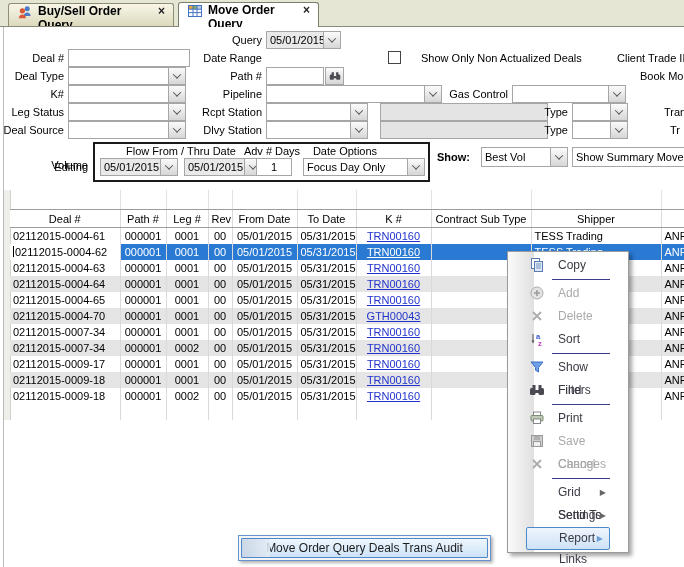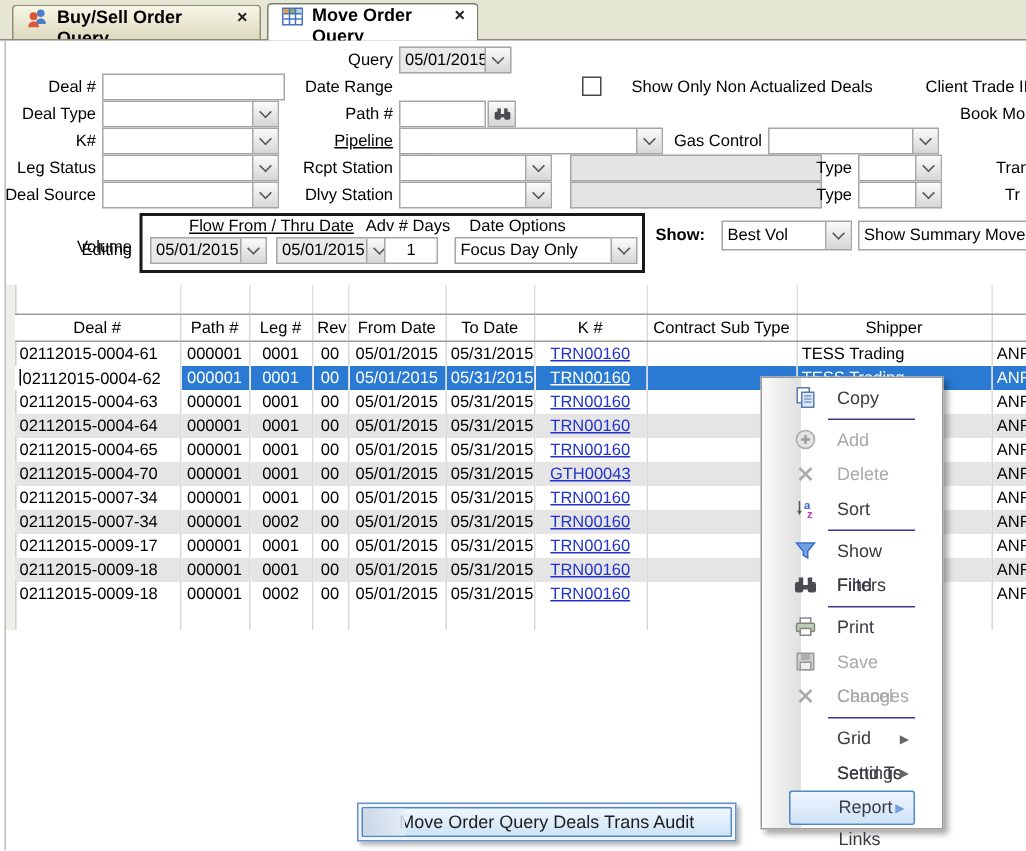--- a/index.html
+++ b/index.html
@@ -156,21 +156,21 @@
   <div class="lbl" style="left:640px;top:67px;">Book Mo</div>
 
   <div class="lbl r" style="left:0px;top:85px;width:64px;">K#</div>
   <div class="field combo" style="left:68px;top:85px;width:118px;">
     <span></span>
     <span class="cbtn">
         <span class="chev"></span>
       </span>
   </div>
 
-  <div class="lbl r" style="left:180px;top:85px;width:82px;text-decoration:underline;">Pipeline</div>
+  <div class="lbl r" style="left:180px;top:85px;width:82px;">Pipeline</div>
   <div class="field combo" style="left:266px;top:85px;width:176px;">
     <span></span>
     <span class="cbtn">
         <span class="chev"></span>
       </span>
   </div>
 
   <div class="lbl r" style="left:446px;top:85px;width:62px;">Gas Control</div>
   <div class="field combo" style="left:512px;top:85px;width:114px;">
     <span></span>
@@ -225,21 +225,21 @@
     <span></span>
     <span class="cbtn">
         <span class="chev"></span>
       </span>
   </div>
   <div class="lbl" style="left:670px;top:121px;">Tr</div>
 
   <div class="slbl r" style="left:20px;top:147px;width:68px;margin-top:12px;">Volume</div>
   <div class="slbl r" style="left:20px;top:161px;width:68px;">Editing</div>
   <div class="vbox"></div>
-  <div class="slbl c" style="left:100px;top:145px;width:162px;text-decoration:underline;">Flow From / Thru Date</div>
+  <div class="slbl c" style="left:100px;top:145px;width:162px;">Flow From / Thru Date</div>
   <div class="field combo gray" style="left:100px;top:158px;width:78px;">
     <span>05/01/2015</span>
     <span class="cbtn">
         <span class="chev"></span>
       </span>
   </div>
   <div class="field combo gray" style="left:184px;top:158px;width:78px;">
     <span>05/01/2015</span>
     <span class="cbtn">
         <span class="chev"></span>

